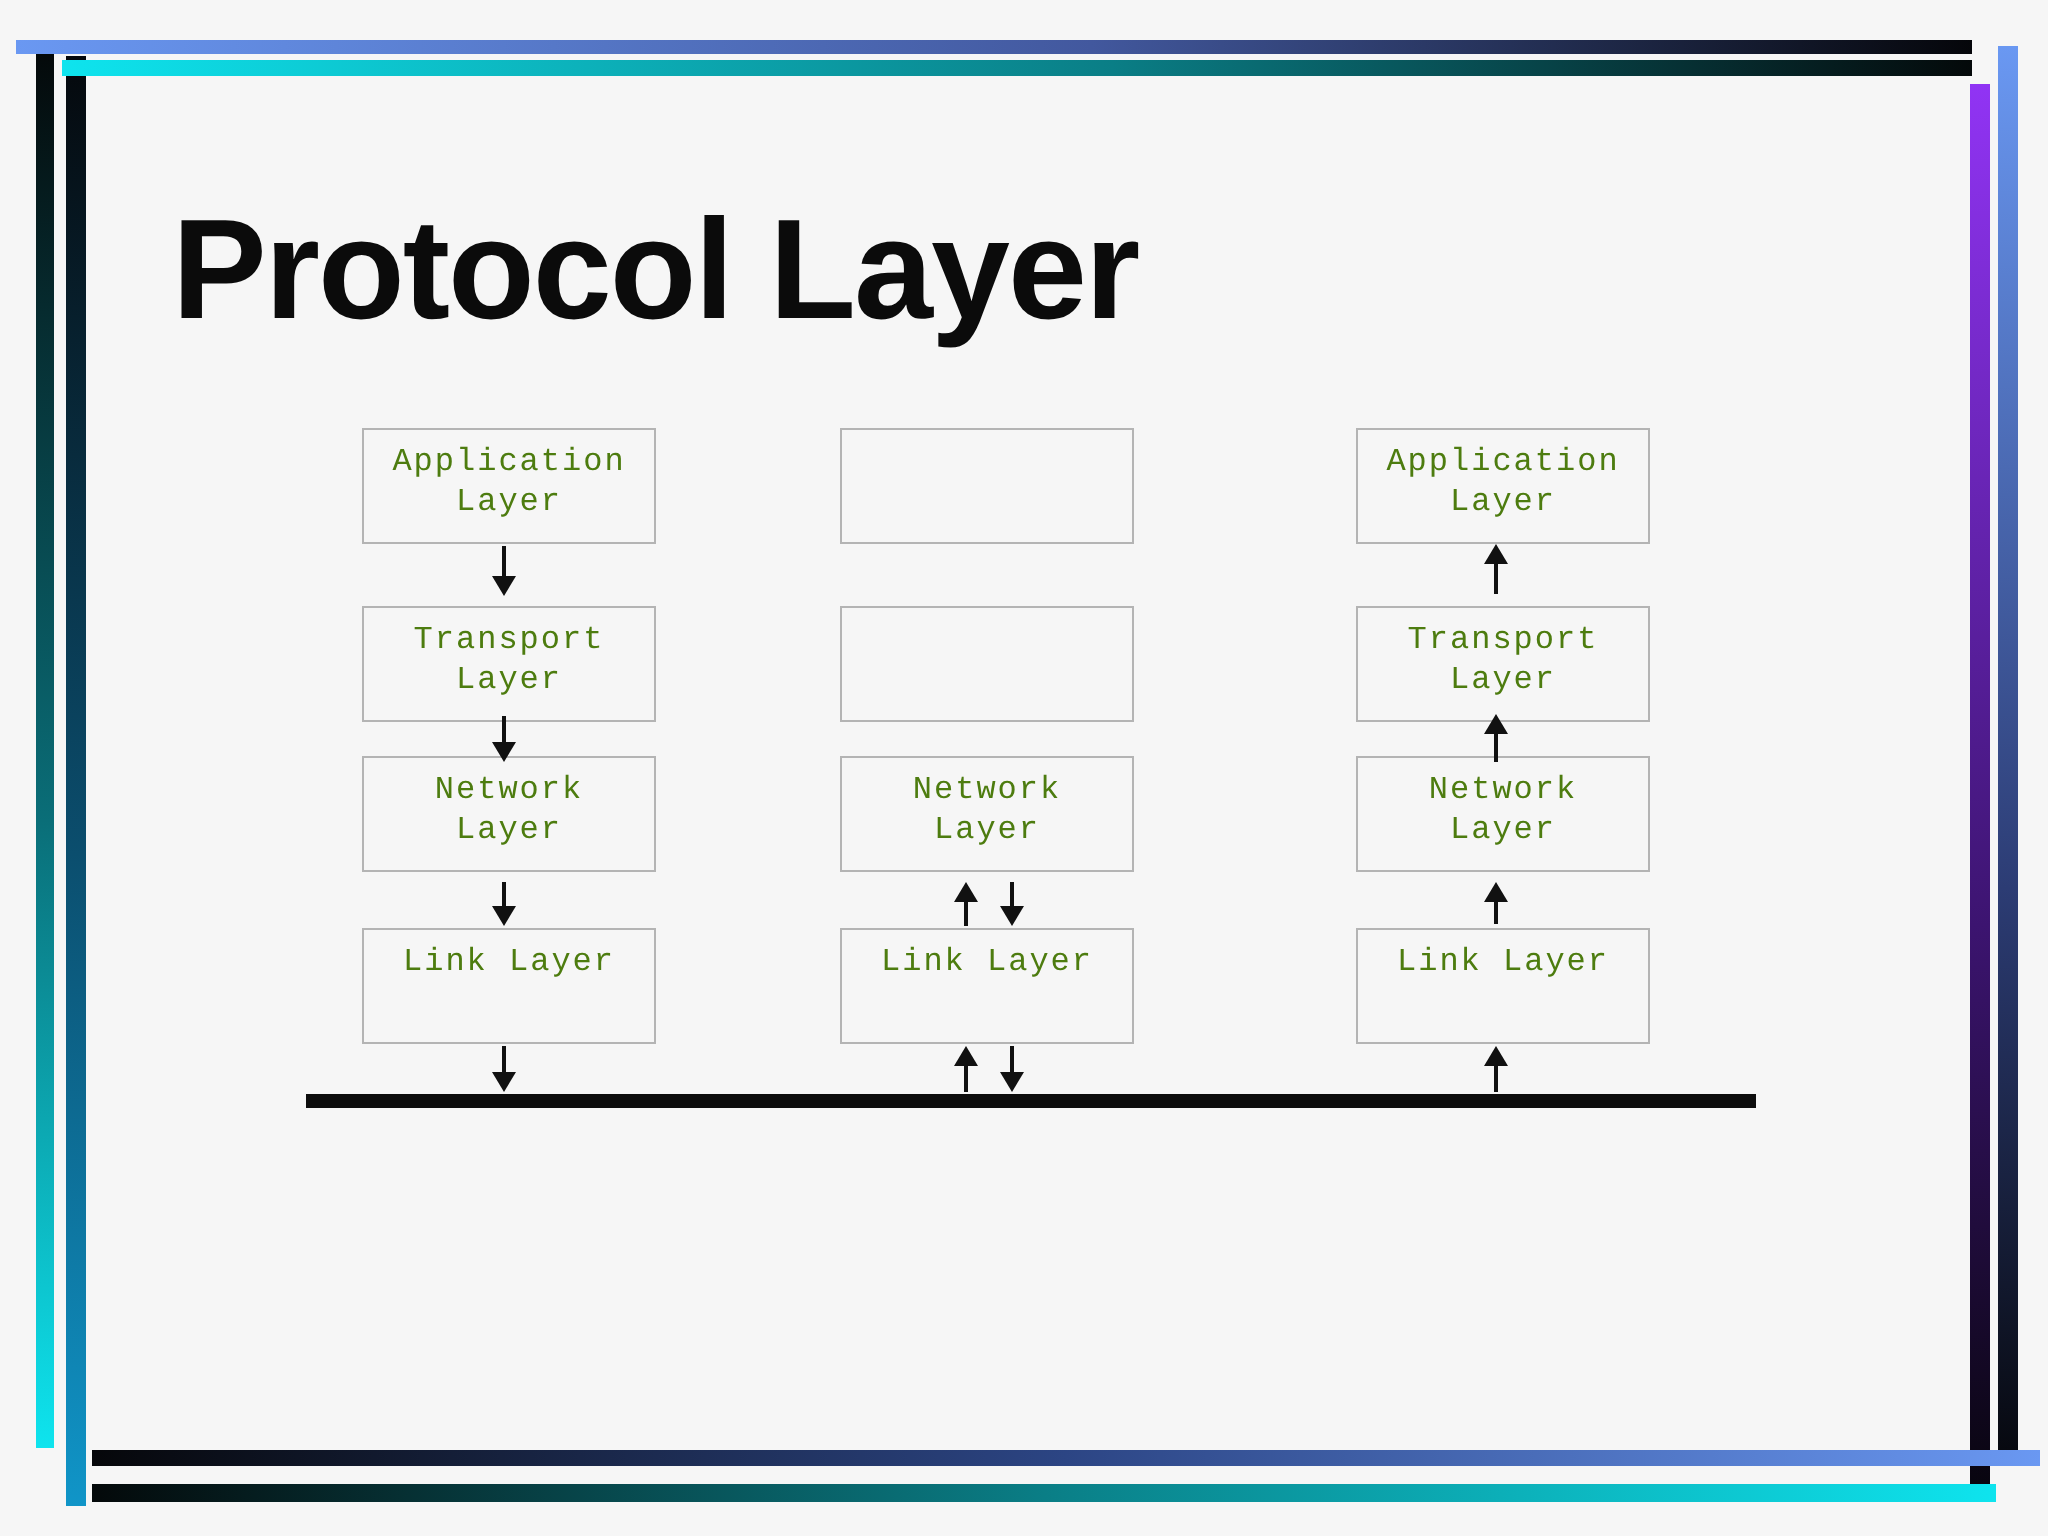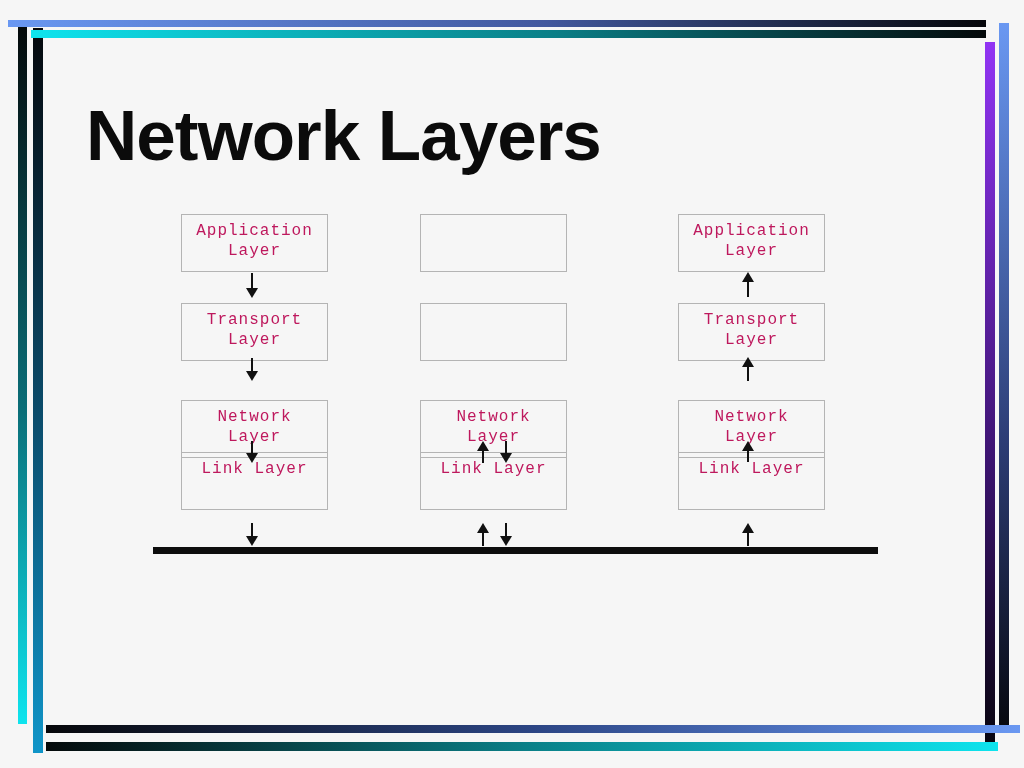--- a/index.html
+++ b/index.html
@@ -35,24 +35,24 @@
     font-size:71px;line-height:71px;font-weight:bold;letter-spacing:-1px;
     color:#0b0b0b;white-space:nowrap;
   }
 
   
   .box{
     position:absolute;width:147px;height:58px;box-sizing:border-box;
     border:1px solid #b4b4b4;background:transparent;
     font-family:"Liberation Mono","DejaVu Sans Mono",monospace;
     font-size:16px;line-height:20px;letter-spacing:1px;
-    color:#be185d;text-align:center;padding:6px 8px 0;
+    color:#4d7c0f;text-align:center;padding:6px 8px 0;
   }
   .c1{left:181px}.c2{left:420px}.c3{left:678px}
-  .r1{top:214px}.r2{top:303px}.r3{top:400px}.r4{top:452px}
+  .r1{top:214px}.r2{top:303px}.r3{top:378px}.r4{top:464px}
 
   .arrow{position:absolute;width:12px;z-index:1;}
   .arrow::before{content:"";position:absolute;left:5px;width:2px;top:0;bottom:0;background:#111;}
   .arrow-down::before{bottom:8px;}
   .arrow-down::after{content:"";position:absolute;bottom:0;left:0;width:0;height:0;
     border-left:6px solid transparent;border-right:6px solid transparent;border-top:10px solid #111;}
   .arrow-up::before{top:8px;}
   .arrow-up::after{content:"";position:absolute;top:0;left:0;width:0;height:0;
     border-left:6px solid transparent;border-right:6px solid transparent;border-bottom:10px solid #111;}
 
@@ -63,21 +63,21 @@
 
 <div class="deco hline" id="top-blue"></div>
 <div class="deco hline" id="top-cyan"></div>
 <div class="deco vbar" id="left-cyan"></div>
 <div class="deco vbar" id="left-blue"></div>
 <div class="deco vbar" id="right-purple"></div>
 <div class="deco vbar" id="right-blue"></div>
 <div class="deco hline" id="bottom-blue"></div>
 <div class="deco hline" id="bottom-cyan"></div>
 
-<h1 class="title">Network Layers</h1>
+<h1 class="title">Protocol Layer</h1>
 
 <div>
 
   <div class="box c1 r1">Application Layer</div>
   <div class="box c1 r2">Transport Layer</div>
   <div class="box c1 r3">Network Layer</div>
   <div class="box c1 r4">Link Layer</div>
   <div class="arrow arrow-down" style="left:246px;top:273px;height:25px;"></div>
   <div class="arrow arrow-down" style="left:246px;top:358px;height:23px;"></div>
   <div class="arrow arrow-down" style="left:246px;top:441px;height:22px;"></div>

